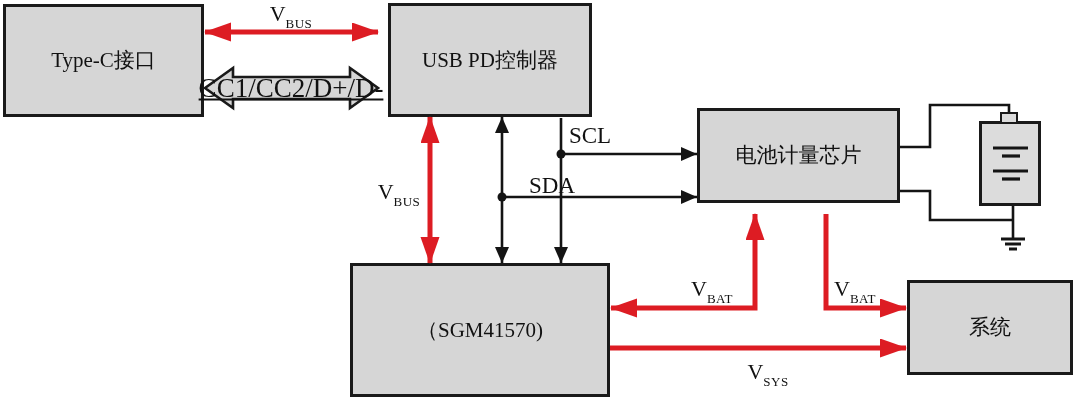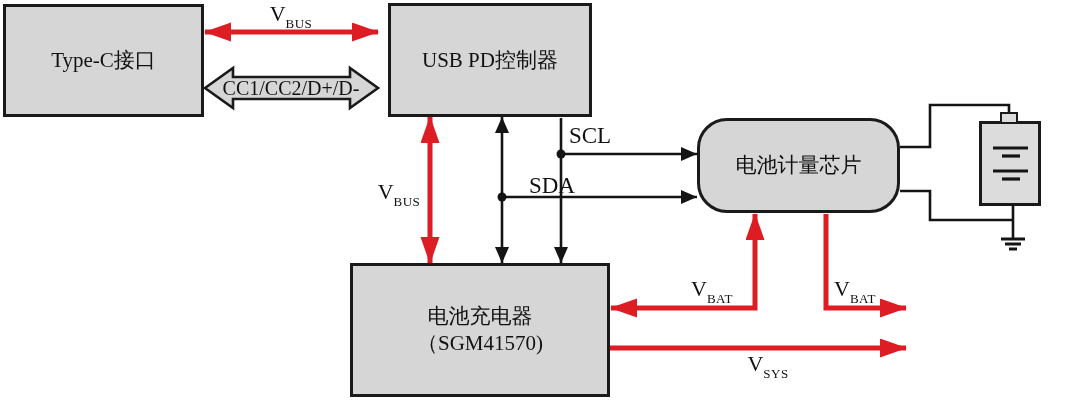--- a/index.html
+++ b/index.html
@@ -14,21 +14,21 @@
   }
   .wires { position:absolute; left:0; top:0; z-index:2; pointer-events:none; }
   .boxes  { position:absolute; left:0; top:0; width:1080px; height:404px; z-index:1; }
   .labels { position:absolute; left:0; top:0; width:1080px; height:404px; z-index:3; pointer-events:none; }
   .sig {
     position:absolute; transform:translate(-50%,-50%); white-space:nowrap;
     font-size:22px; color:#111;
   }
   .sig sub { font-size:13px; position:relative; bottom:-2px; letter-spacing:0.5px; }
   .sig.small { font-size:23px; }
-  .ccbus { font-size:20px; letter-spacing:0px; }
+  .ccbus { font-size:27px; letter-spacing:0px;text-decoration:underline; }
   .battery-body {
     position:absolute; left:979px; top:121px; width:62px; height:85px;
     background:#dcdcdc; border:3px solid #1a1a1a; box-sizing:border-box;
   }
   .battery-cap {
     position:absolute; left:1000px; top:112px; width:18px; height:12px;
     background:#dcdcdc; border:2.5px solid #1a1a1a; box-sizing:border-box;
   }
 </style>
 </head>
@@ -39,29 +39,31 @@
   <div class="boxes">
 
     <div class="box" style="left:3px; top:4px; width:201px; height:113px;">
       <span>Type-C接口</span>
     </div>
 
     <div class="box" style="left:356px; top:3px; width:204px; height:114px;margin-left:32px;">
       <span>USB PD控制器</span>
     </div>
 
-    <div class="box" style="left:697px; top:118px; width:203px; height:95px;border-radius:30px;">
+    <div class="box" style="left:697px; top:108px; width:203px; height:95px;">
       <span>电池计量芯片</span>
     </div>
 
     <div class="box" style="left:350px; top:263px; width:260px; height:134px;">
-      <span>电池充电器</span>
       <span>（SGM41570)</span>
     </div>
 
+    <div class="box" style="left:907px; top:280px; width:166px; height:95px;">
+      <span>系统</span>
+    </div>
 
     <div class="battery-body"></div>
     <div class="battery-cap"></div>
   </div>
 
   <svg class="wires" width="1080" height="404" viewBox="0 0 1080 404">
     <defs>
       <marker id="mB" markerUnits="userSpaceOnUse" markerWidth="18" markerHeight="16" refX="16" refY="7" orient="auto">
         <path d="M0,0 L16,7 L0,14 Z" fill="#141414"></path>
       </marker>
@@ -132,18 +134,18 @@
     <div class="sig small" style="left:526px; top:186px;margin-left:26px;">SDA</div>
 
     <div class="sig" style="left:712px; top:291px;">
       <span>V</span><sub>BAT</sub>
     </div>
 
     <div class="sig" style="left:855px; top:291px;">
       <span>V</span><sub>BAT</sub>
     </div>
 
-    <div class="sig" style="left:768px; top:366px;">
+    <div class="sig" style="left:768px; top:374px;">
       <span>V</span><sub>SYS</sub>
     </div>
   </div>
 
 </div>
 
 </body></html>

